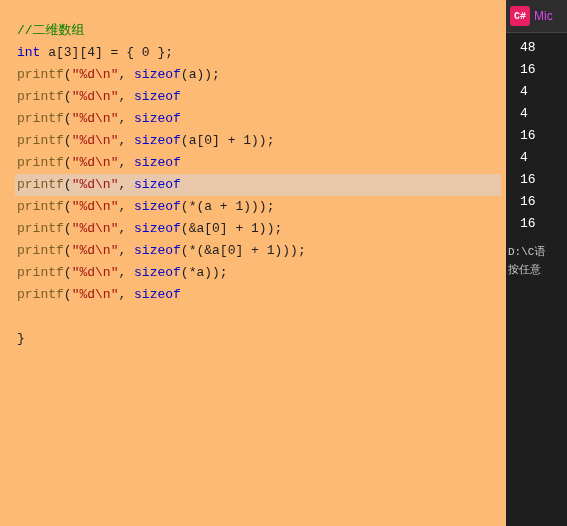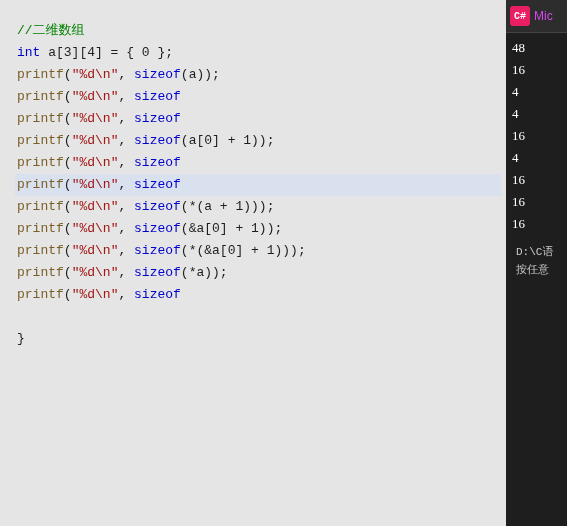--- a/index.html
+++ b/index.html
@@ -11,21 +11,21 @@
       background: #c8e6c9;
     }
     .container {
       display: flex;
       width: 567px;
       height: 526px;
       background: #c8e6c9;
     }
     .code-panel {
       flex: 1;
-      background: #e5e5e5;
+      background: #fdba74;
       padding: 10px 0;
       overflow: hidden;
       position: relative;
     }
     .code-content {
       margin-left: 10px;
       padding: 10px 5px;
       font-size: 13px;
       line-height: 22px;
     }
@@ -68,28 +68,28 @@
       color: white;
       font-weight: bold;
       flex-shrink: 0;
     }
     .mic-label {
       color: #d946ef;
       font-size: 12px;
       font-family: 'Segoe UI', sans-serif;
     }
     .output-numbers {
-      padding: 4px 6px;
+      padding: 4px 14px;
       color: #ffffff;
       font-size: 13px;
-      font-family: Liberation Serif, serif;
+      font-family: Liberation Mono, monospace;
       line-height: 22px;
     }
     .output-text {
-      padding: 4px 10px;
+      padding: 4px 2px;
       color: #cccccc;
       font-size: 11px;
       font-family: 'Courier New', Courier, monospace;
       line-height: 18px;
       word-break: break-all;
     }
   </style>
 </head>
 <body>
 

